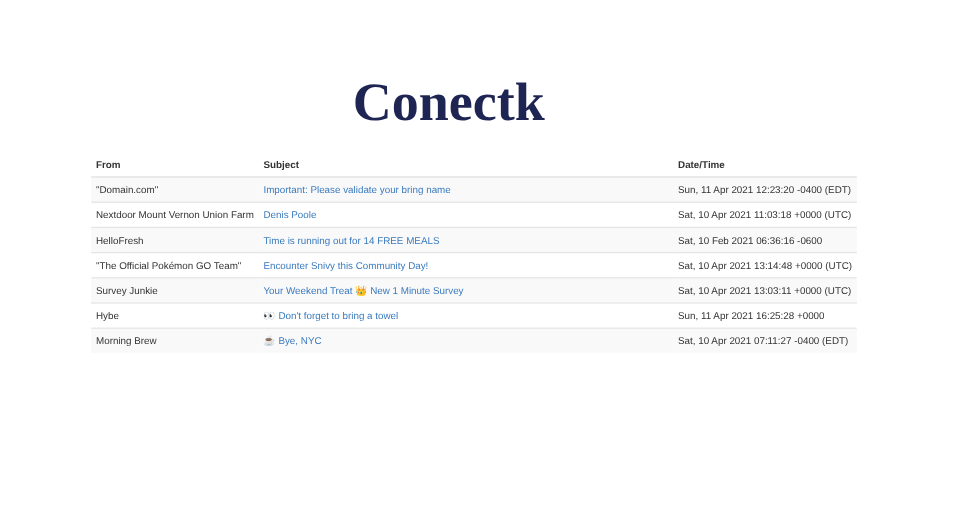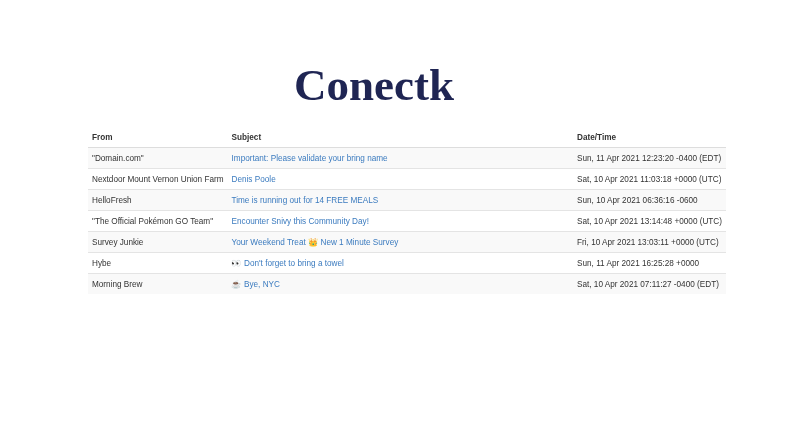--- a/index.html
+++ b/index.html
@@ -9,21 +9,21 @@
       font-family: "Liberation Serif", serif;
       font-size: 45px;
       color: #1f2553;
       margin: 0;
       position: absolute;
       top: 55px; left: 0; width: 748px;
       line-height: 60px;
     }
     table {
       position: absolute;
-      top: 128px; left: 88px;
+      top: 128px; left: 76px;
       width: 638px;
       border-collapse: collapse;
       font-size: 8.2px;
       color: #333333;
     }
     th {
       text-align: left;
       font-weight: bold;
       padding: 4px 4px 5px 4px;
       border-bottom: 1.5px solid #dddddd;
@@ -61,31 +61,31 @@
       <td>Sun, 11 Apr 2021 12:23:20 -0400 (EDT)</td>
     </tr>
     <tr>
       <td>Nextdoor Mount Vernon Union Farm</td>
       <td><a class="subject-link">Denis Poole</a></td>
       <td>Sat, 10 Apr 2021 11:03:18 +0000 (UTC)</td>
     </tr>
     <tr>
       <td>HelloFresh</td>
       <td><a class="subject-link">Time is running out for 14 FREE MEALS</a></td>
-      <td>Sun, 10 Apr 2021 06:36:16 -0600</td>
+      <td>Sat, 10 Feb 2021 06:36:16 -0600</td>
     </tr>
     <tr>
       <td>"The Official Pokémon GO Team"</td>
       <td><a class="subject-link">Encounter Snivy this Community Day!</a></td>
       <td>Sat, 10 Apr 2021 13:14:48 +0000 (UTC)</td>
     </tr>
     <tr>
       <td>Survey Junkie</td>
       <td><a class="subject-link">Your Weekend Treat 👑  New 1 Minute Survey</a></td>
-      <td>Fri, 10 Apr 2021 13:03:11 +0000 (UTC)</td>
+      <td>Sat, 10 Apr 2021 13:03:11 +0000 (UTC)</td>
     </tr>
     <tr>
       <td>Hybe</td>
       <td><a class="subject-link">👀  Don't forget to bring a towel</a></td>
       <td>Sun, 11 Apr 2021 16:25:28 +0000</td>
     </tr>
     <tr>
       <td>Morning Brew</td>
       <td><a class="subject-link">☕  Bye, NYC</a></td>
       <td>Sat, 10 Apr 2021 07:11:27 -0400 (EDT)</td>

